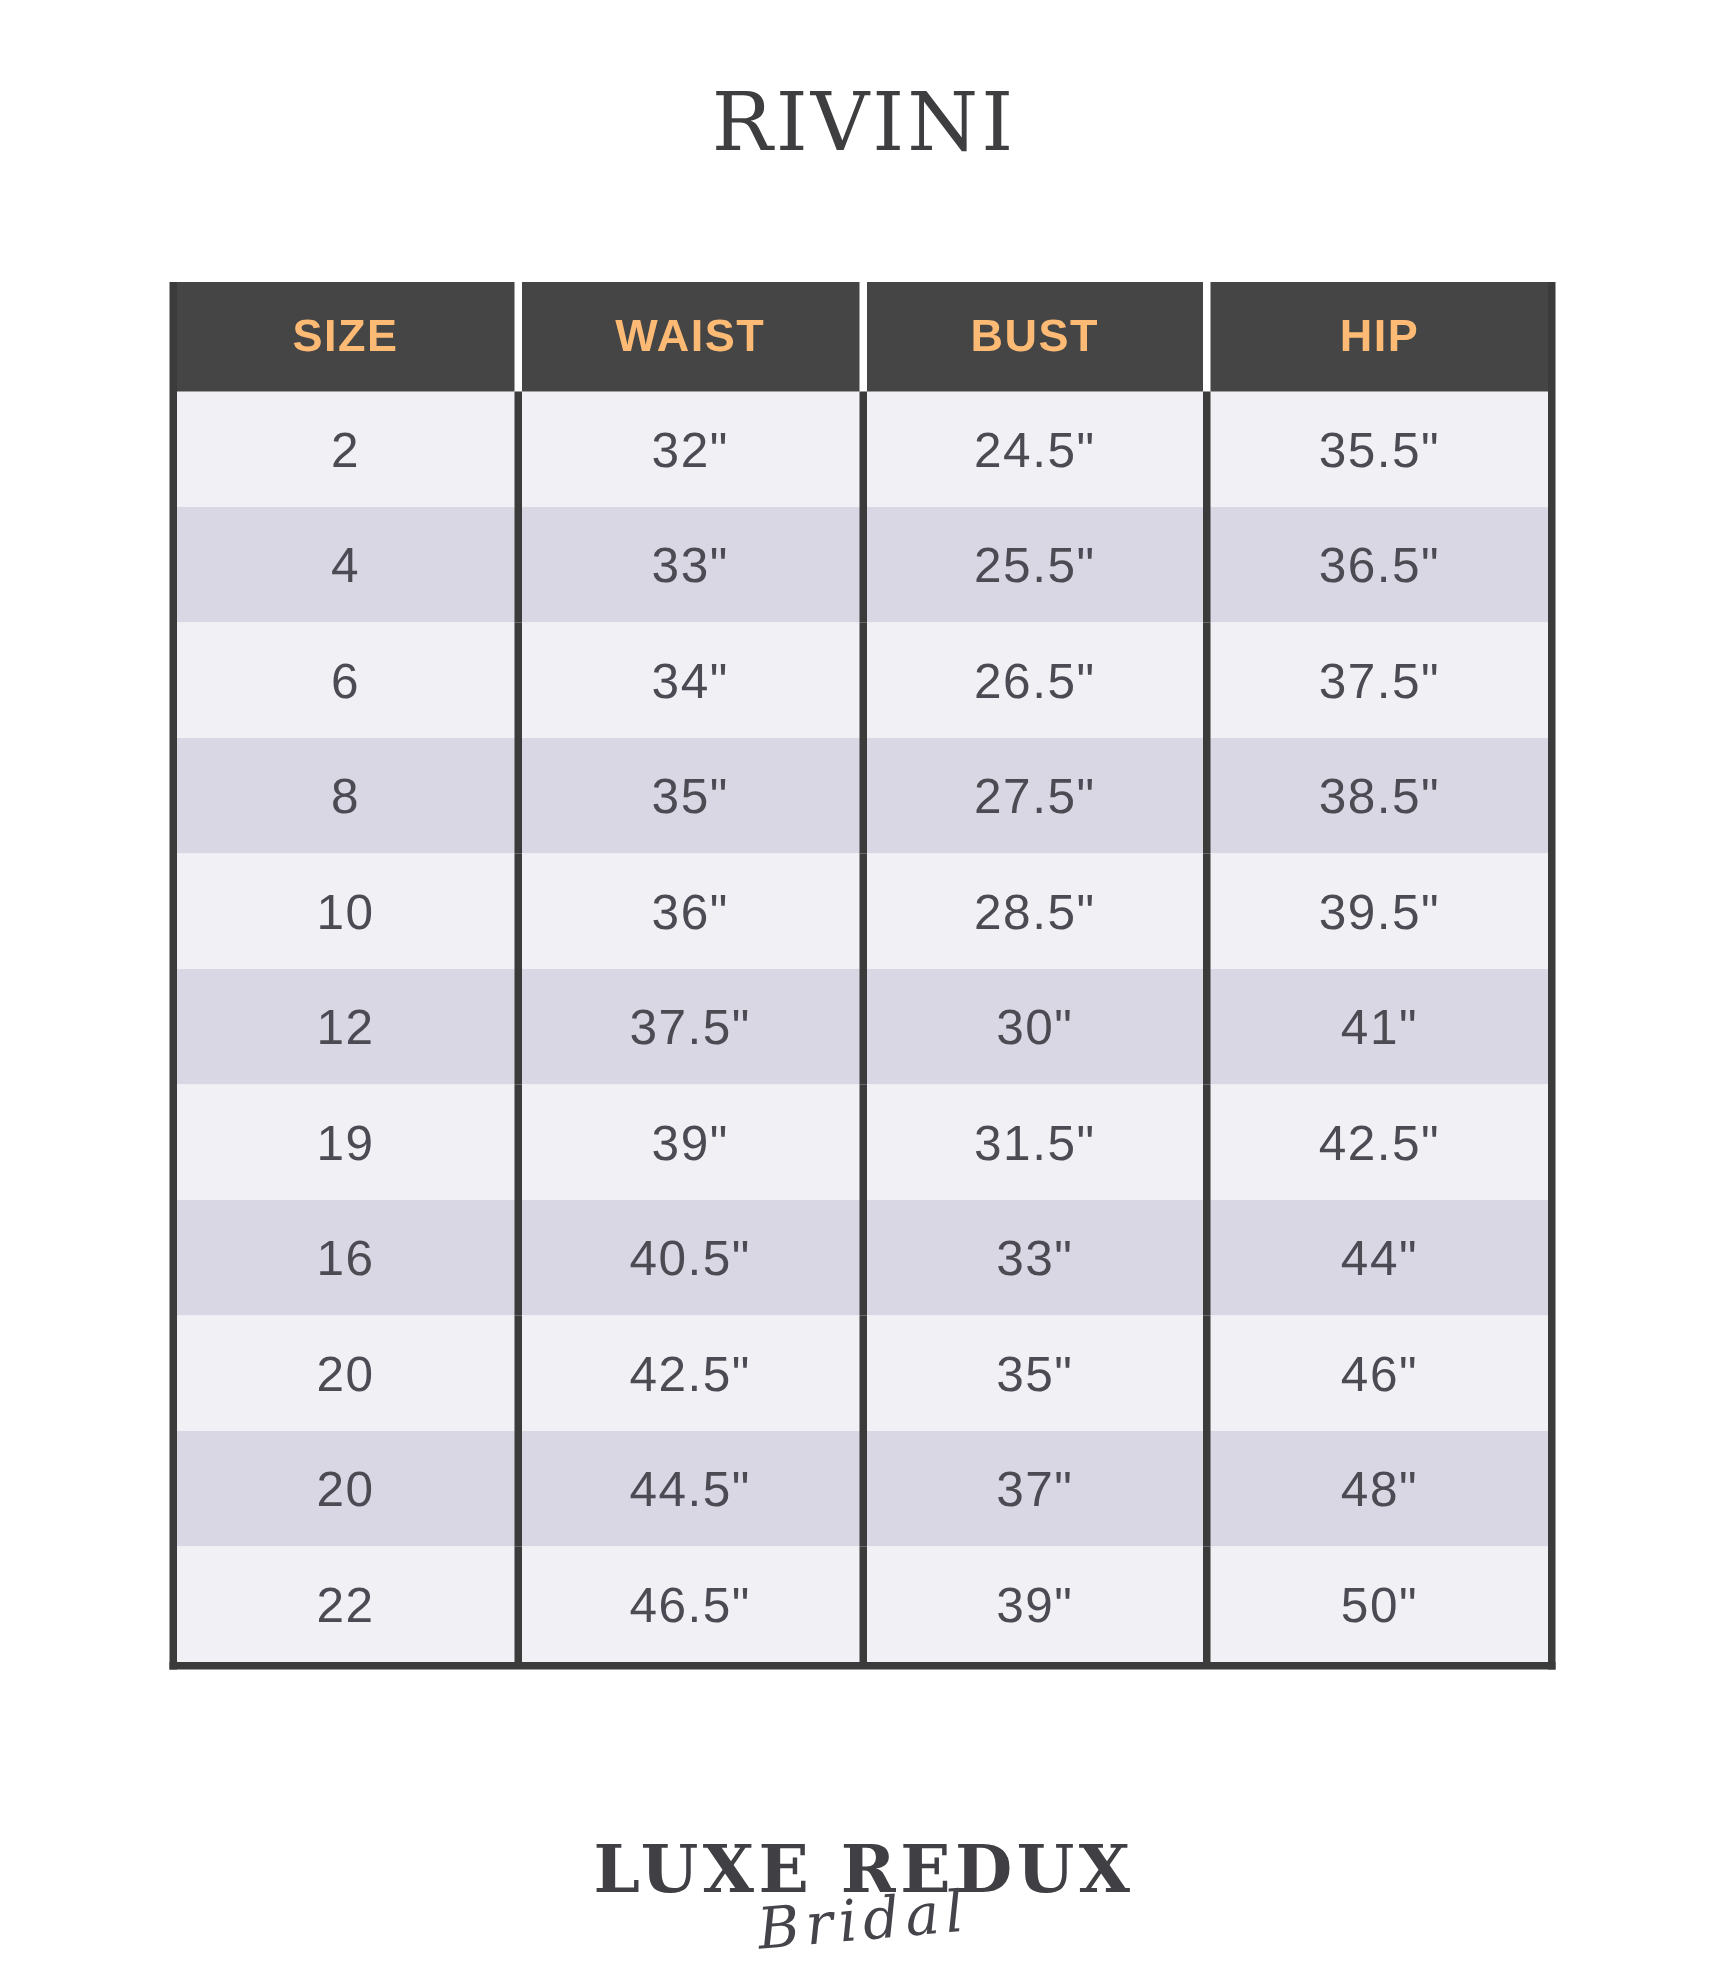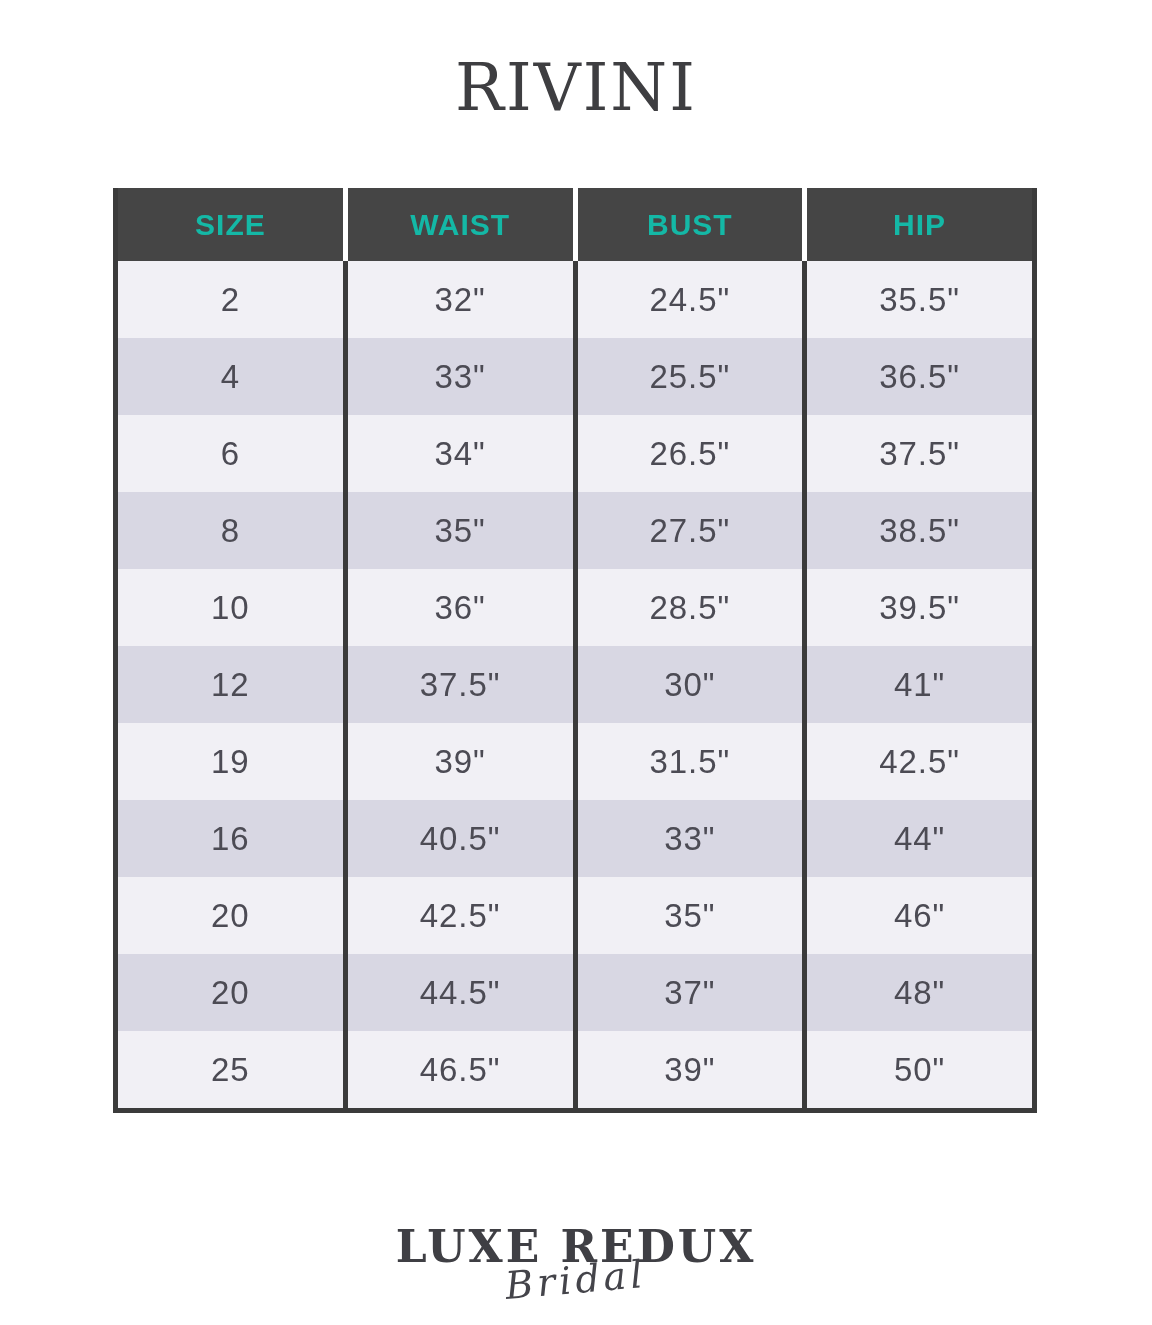--- a/index.html
+++ b/index.html
@@ -19,21 +19,21 @@
   
   .brand-title {
     position: absolute;
     top: 52px;
     left: 0;
     width: 100%;
     margin: 0;
     text-align: center;
     font-family: "DejaVu Serif", serif;
     font-weight: 500;
-    font-size: 65px;
+    font-size: 54px;
     line-height: 1.1;
     letter-spacing: 2px;
     color: #3e3e41;
   }
 
   
   .size-table {
     position: absolute;
     left: 113px;
     top: 188px;
@@ -44,21 +44,21 @@
     border-bottom: 5px solid #3b3b3b;
   }
   .thead {
     display: flex;
     gap: 5px;
     height: 73px;
   }
   .th {
     flex: 1 1 0;
     background: #454545;
-    color: #14b8a6;
+    color: #fdba74;
     font-weight: bold;
     font-size: 30px;
     letter-spacing: 1px;
     display: flex;
     align-items: center;
     justify-content: center;
   }
   .tbody {
     display: block;
   }
@@ -180,21 +180,21 @@
           <div class="td">35"</div>
           <div class="td">46"</div>
         </div>
         <div class="tr row-dark">
           <div class="td">20</div>
           <div class="td">44.5"</div>
           <div class="td">37"</div>
           <div class="td">48"</div>
         </div>
         <div class="tr row-light">
-          <div class="td">25</div>
+          <div class="td">22</div>
           <div class="td">46.5"</div>
           <div class="td">39"</div>
           <div class="td">50"</div>
         </div>
       </div>
   </div>
 
   <div class="footer-logo">
     <div class="logo-wordmark">LUXE REDUX</div>
     <div>

